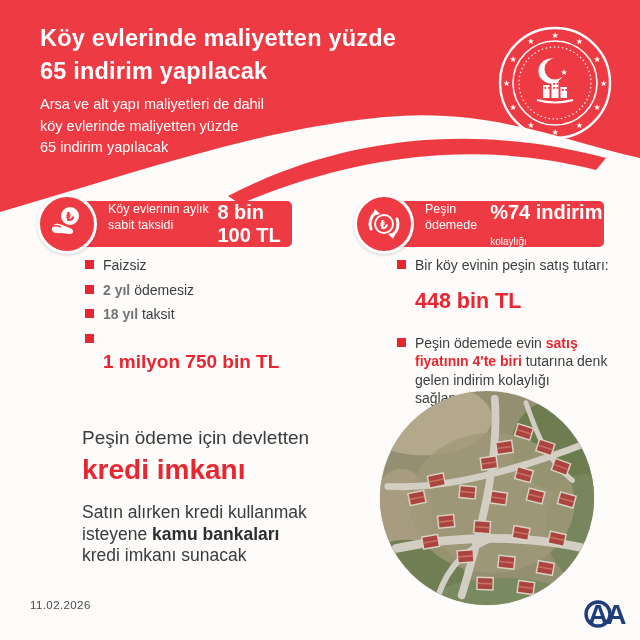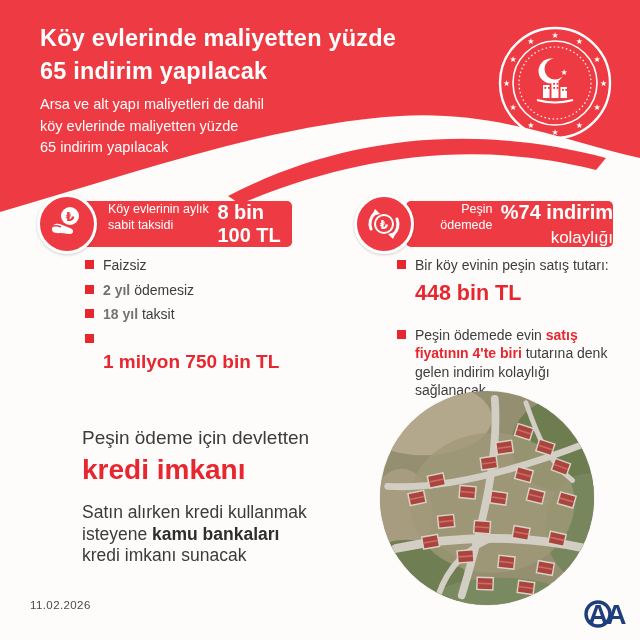--- a/index.html
+++ b/index.html
@@ -17,43 +17,43 @@
     font-size:23.5px;font-weight:bold;line-height:33px;white-space:pre-line;letter-spacing:.2px;}
   .hero-subtitle{position:absolute;left:40px;top:94px;color:var(--white);
     font-size:14.5px;line-height:21.5px;white-space:pre-line;}
   .seal{position:absolute;left:496px;top:24px;}
 
   
   .badge-rect{position:absolute;top:201px;height:46px;background:var(--brand-red);
     border-radius:5px;color:var(--white);display:flex;
     justify-content:center;padding-left:28px;}
   .badge-rect.left{left:80px;width:212px;}
-  .badge-rect.right{left:406px;width:207px;text-align:right;}
+  .badge-rect.right{left:397px;width:207px;}
   .badge-line1{font-size:12.5px;line-height:16px;}
   .badge-line2{font-size:20px;font-weight:bold;line-height:23px;}
-  .badge-line2 .small{font-size:17px;font-weight:normal;}
+  .badge-line2 .small{font-size:10px;font-weight:normal;}
   .badge-circle{position:absolute;top:194px;width:60px;height:60px;border-radius:50%;
     background:var(--brand-red);border:3px solid #fff;box-shadow:0 1px 3px rgba(0,0,0,.18);}
   .badge-circle.left{left:37px;}
   .badge-circle.right{left:354px;}
   .badge-circle svg{position:absolute;left:4px;top:4px;}
 
   
   .bullets{position:absolute;top:256px;}
   .bullets.left{left:85px;width:215px;}
   .bullets.right{left:397px;width:225px;}
   .bullet{display:flex;margin-bottom:6px;}
   .bullet .sq{flex:0 0 9px;width:9px;height:9px;background:var(--accent-red);
     margin:4px 9px 0 0;}
   .bullet .txt{font-size:14px;line-height:18.5px;color:var(--text-dark);white-space:pre-line;}
   .bullet .txt .b{font-weight:bold;color:#737373;}
   .bullet .txt .red{color:var(--accent-red);font-weight:bold;}
   .hl{color:var(--accent-red);font-weight:bold;}
   .hl.left-price{font-size:19px;line-height:24px;margin-top:2px;}
-  .hl.right-price{font-size:21.5px;line-height:26px;margin:5px 0 14px 0;}
+  .hl.right-price{font-size:21.5px;line-height:26px;margin:13px 0 14px 0;}
   .bullet.gap-top{justify-content:center;}
 
   
   .credit-block{position:absolute;left:58px;top:426px;width:265px;margin-left:24px;}
   .credit-lead{font-size:19px;color:#3b3b3b;line-height:24px;}
   .credit-headline{font-size:28px;font-weight:bold;color:var(--accent-red);
     line-height:33px;margin-top:3px;}
   .credit-para{margin-top:16px;font-size:17.5px;line-height:21.5px;color:#3b3b3b;
     white-space:pre-line;}
   .credit-para .b{font-weight:bold;color:#2e2e2e;}

